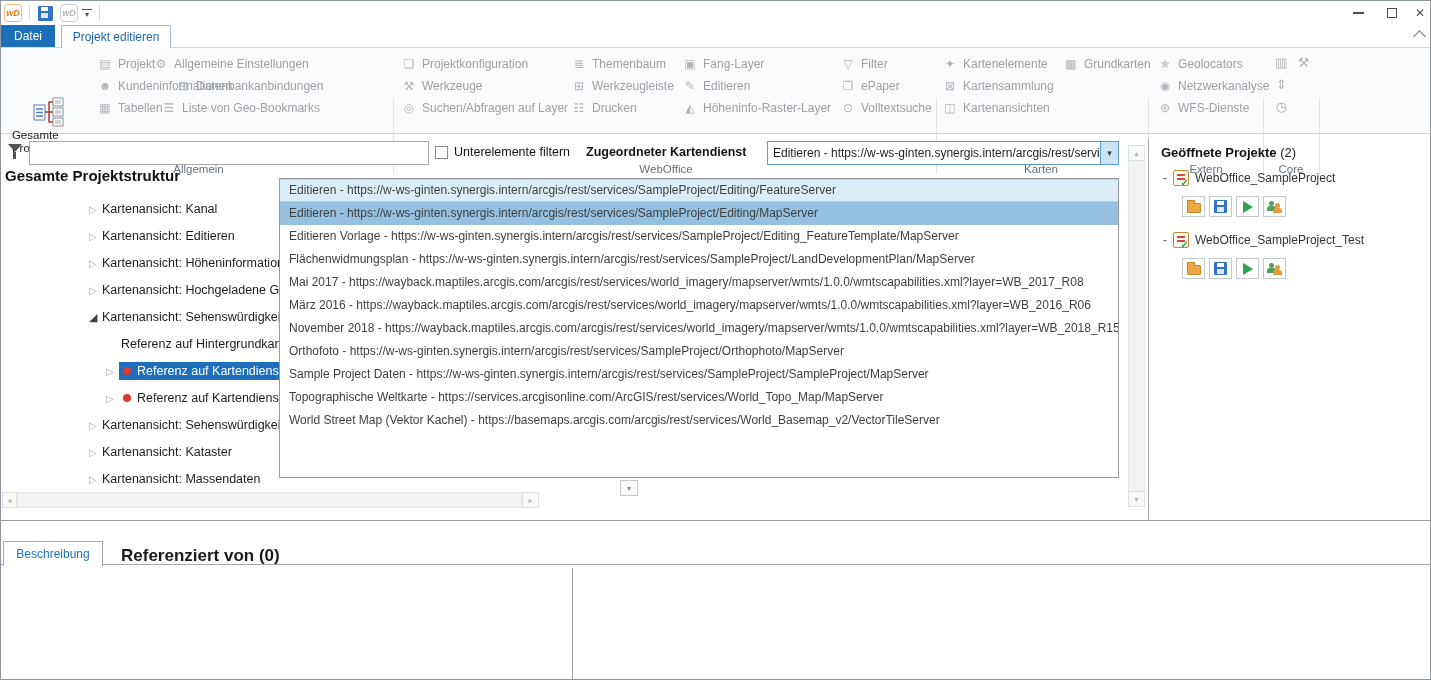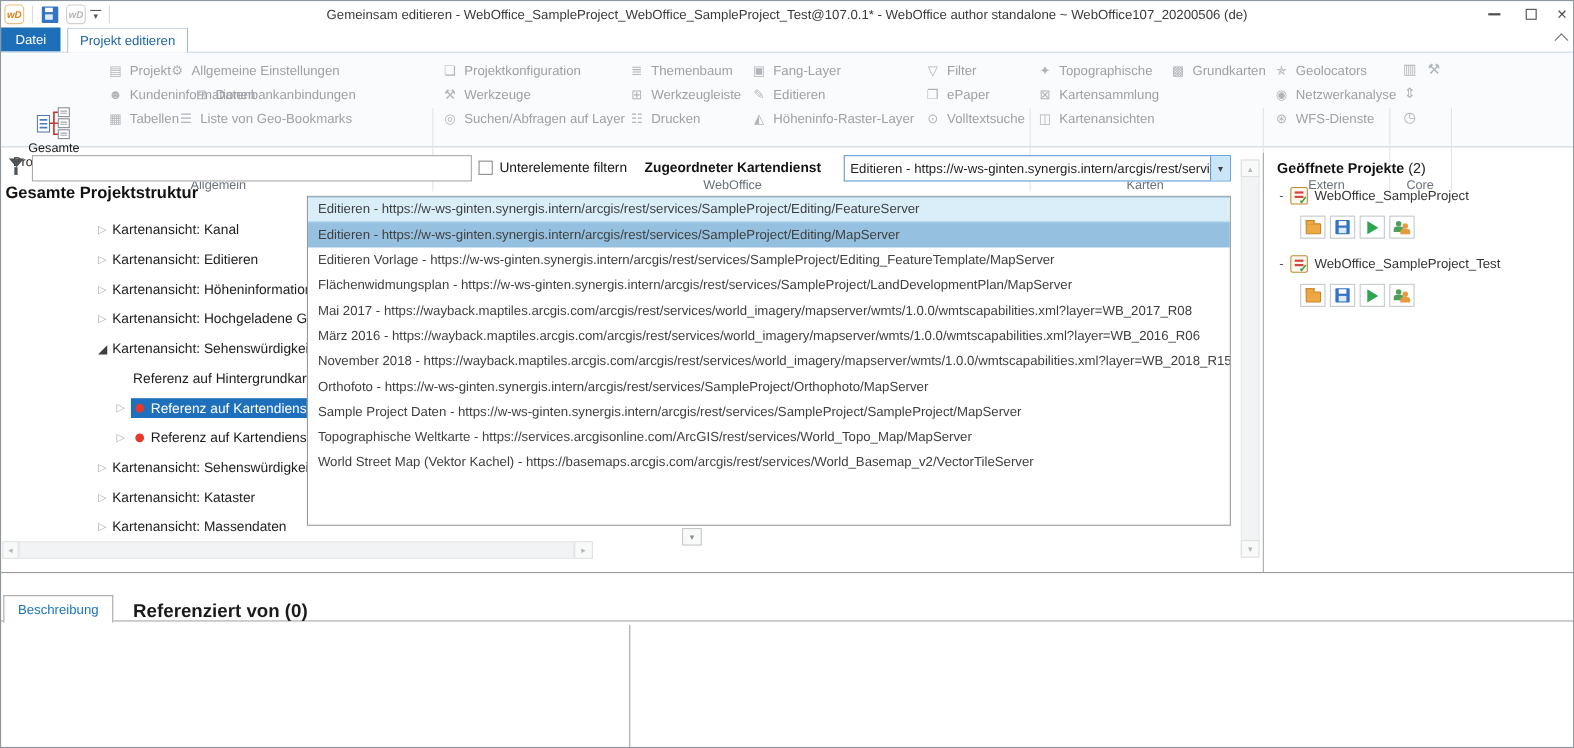--- a/index.html
+++ b/index.html
@@ -26,21 +26,21 @@
               border-radius:2px 2px 0 0; color:#1f66a8; display:flex; align-items:center; justify-content:center; z-index:3;}
   .rib-collapse { width:9px; height:9px; border-left:1.5px solid #6e6e6e; border-top:1.5px solid #6e6e6e; transform:rotate(45deg); }
 
   
   .ribbon { left:0; top:46px; width:1431px; height:87px; background:#fafbfc; border-top:1px solid #cfdbe8; border-bottom:1px solid #ccd5de; }
   .rsep { top:50px; width:1px; height:76px; background:#e2e5e8; }
   .glabel { top:115px; color:#68707a; font-size:11.5px; text-align:center; }
   .ri { display:flex; align-items:center; gap:5px; color:#9da1a5; white-space:nowrap; height:17px; }
   .ri .g { width:16px; text-align:center; color:#b0b5ba; font-size:12px; flex:0 0 16px;}
   .bigbtn { left:5px; top:49px; width:86px; height:64px; display:flex; flex-direction:column; align-items:center; color:#1a1a1a; }
-  .bigbtn .lines { font-size:11.5px; line-height:13px; text-align:center; }
+  .bigbtn .lines { font-size:11.5px; line-height:13px; text-align:left; }
   .core-ic { color:#b0b5ba; font-size:13px; width:17px; text-align:center;}
 
   
   .funnel { width:14px; height:8px; border-left:7px solid transparent; border-right:7px solid transparent; border-top:8px solid #4f5356; }
   .funnel-stem { width:3px; height:7px; background:#4f5356; }
   .filter-input { left:28px; top:140px; width:400px; height:24px; border:1px solid #a9a9a9; font-family:inherit; font-size:12px; padding:0 5px; outline:none;}
   .chk { width:13px; height:13px; border:1px solid #8c8c8c; background:#fff; }
   .lbl { color:#141414; font-size:12.5px; white-space:nowrap; }
   .combo { left:766px; top:140px; width:352px; height:24px; border:1px solid #5f9bd5; display:flex; background:#fff; }
   .combo-text { flex:1; padding:4px 4px 0 5px; white-space:nowrap; overflow:hidden; color:#1f1f1f; }
@@ -85,21 +85,20 @@
   
   .btab-active { left:2px; top:540px; width:100px; height:25px; background:#fff; border:1px solid #a8a8a8; border-bottom:none;
                  color:#1b74bb; display:flex; align-items:center; justify-content:center; z-index:2; }
   .btab { font-weight:bold; color:#1a1a1a; font-size:17px; }
 </style>
 </head>
 <body>
 
 <div id="win">
 
-  <div class="a title-text">Gemeinsam editieren - WebOffice_SampleProject_WebOffice_SampleProject_Test@107.0.1* - WebOffice author standalone ~ WebOffice107_20200506 (de)</div>
   <div class="a qat-logo" style="left:3px;top:3px;">wD</div>
   <div class="a tb-sep" style="left:28px;top:4px;"></div>
   <div class="a" style="left:37px;top:5px;">
       <span class="ic-save" style="display:block;width:15px;height:15px;"></span>
     </div>
   <div class="a qat-logo gray" style="left:59px;top:3px;">wD</div>
   <div class="a qat-caret" style="left:81px;top:8px;">▾</div>
   <div class="a tb-sep" style="left:98px;top:4px;"></div>
   <div class="a winbtn" style="left:1346px;top:2px;">
       <span class="bar"></span>
@@ -212,21 +211,21 @@
         <span>ePaper</span>
       </div>
     <div class="a ri" style="left:839px;top:51px;">
         <span class="g">⊙</span>
         <span>Volltextsuche</span>
       </div>
     <div class="a glabel" style="left:560px;width:210px;">WebOffice</div>
 
     <div class="a ri" style="left:941px;top:7px;">
         <span class="g">✦</span>
-        <span>Topographische</span>
+        <span>Kartenelemente</span>
       </div>
     <div class="a ri" style="left:941px;top:29px;">
         <span class="g">⊠</span>
         <span>Kartensammlung</span>
       </div>
     <div class="a ri" style="left:941px;top:51px;">
         <span class="g">◫</span>
         <span>Kartenansichten</span>
       </div>
     <div class="a ri" style="left:1062px;top:7px;">

